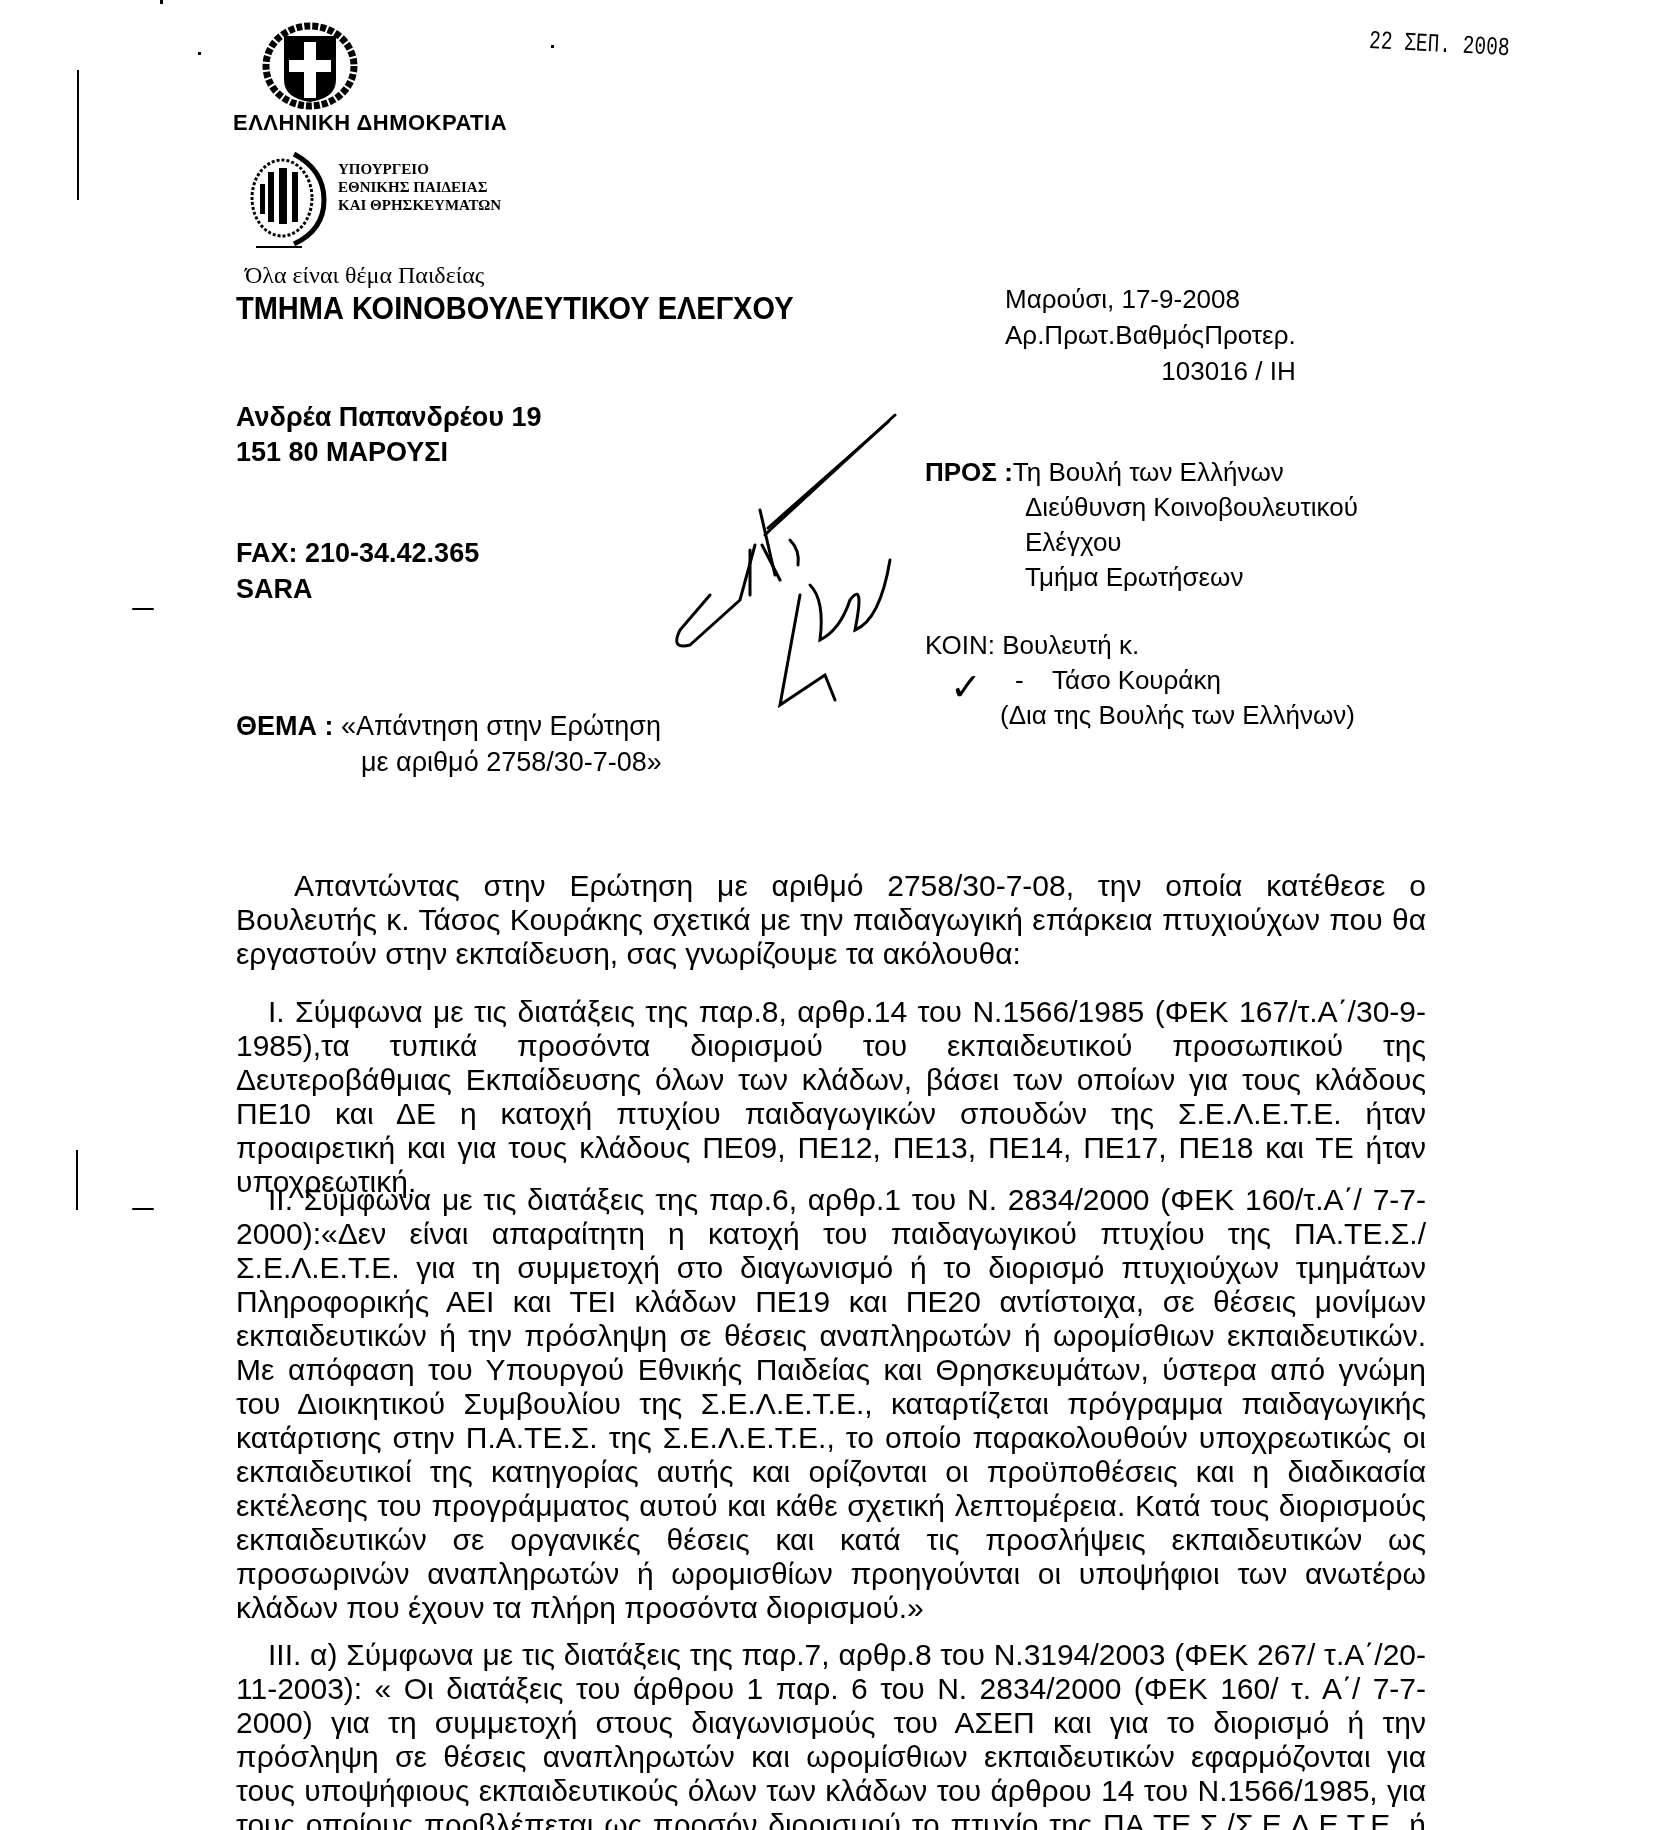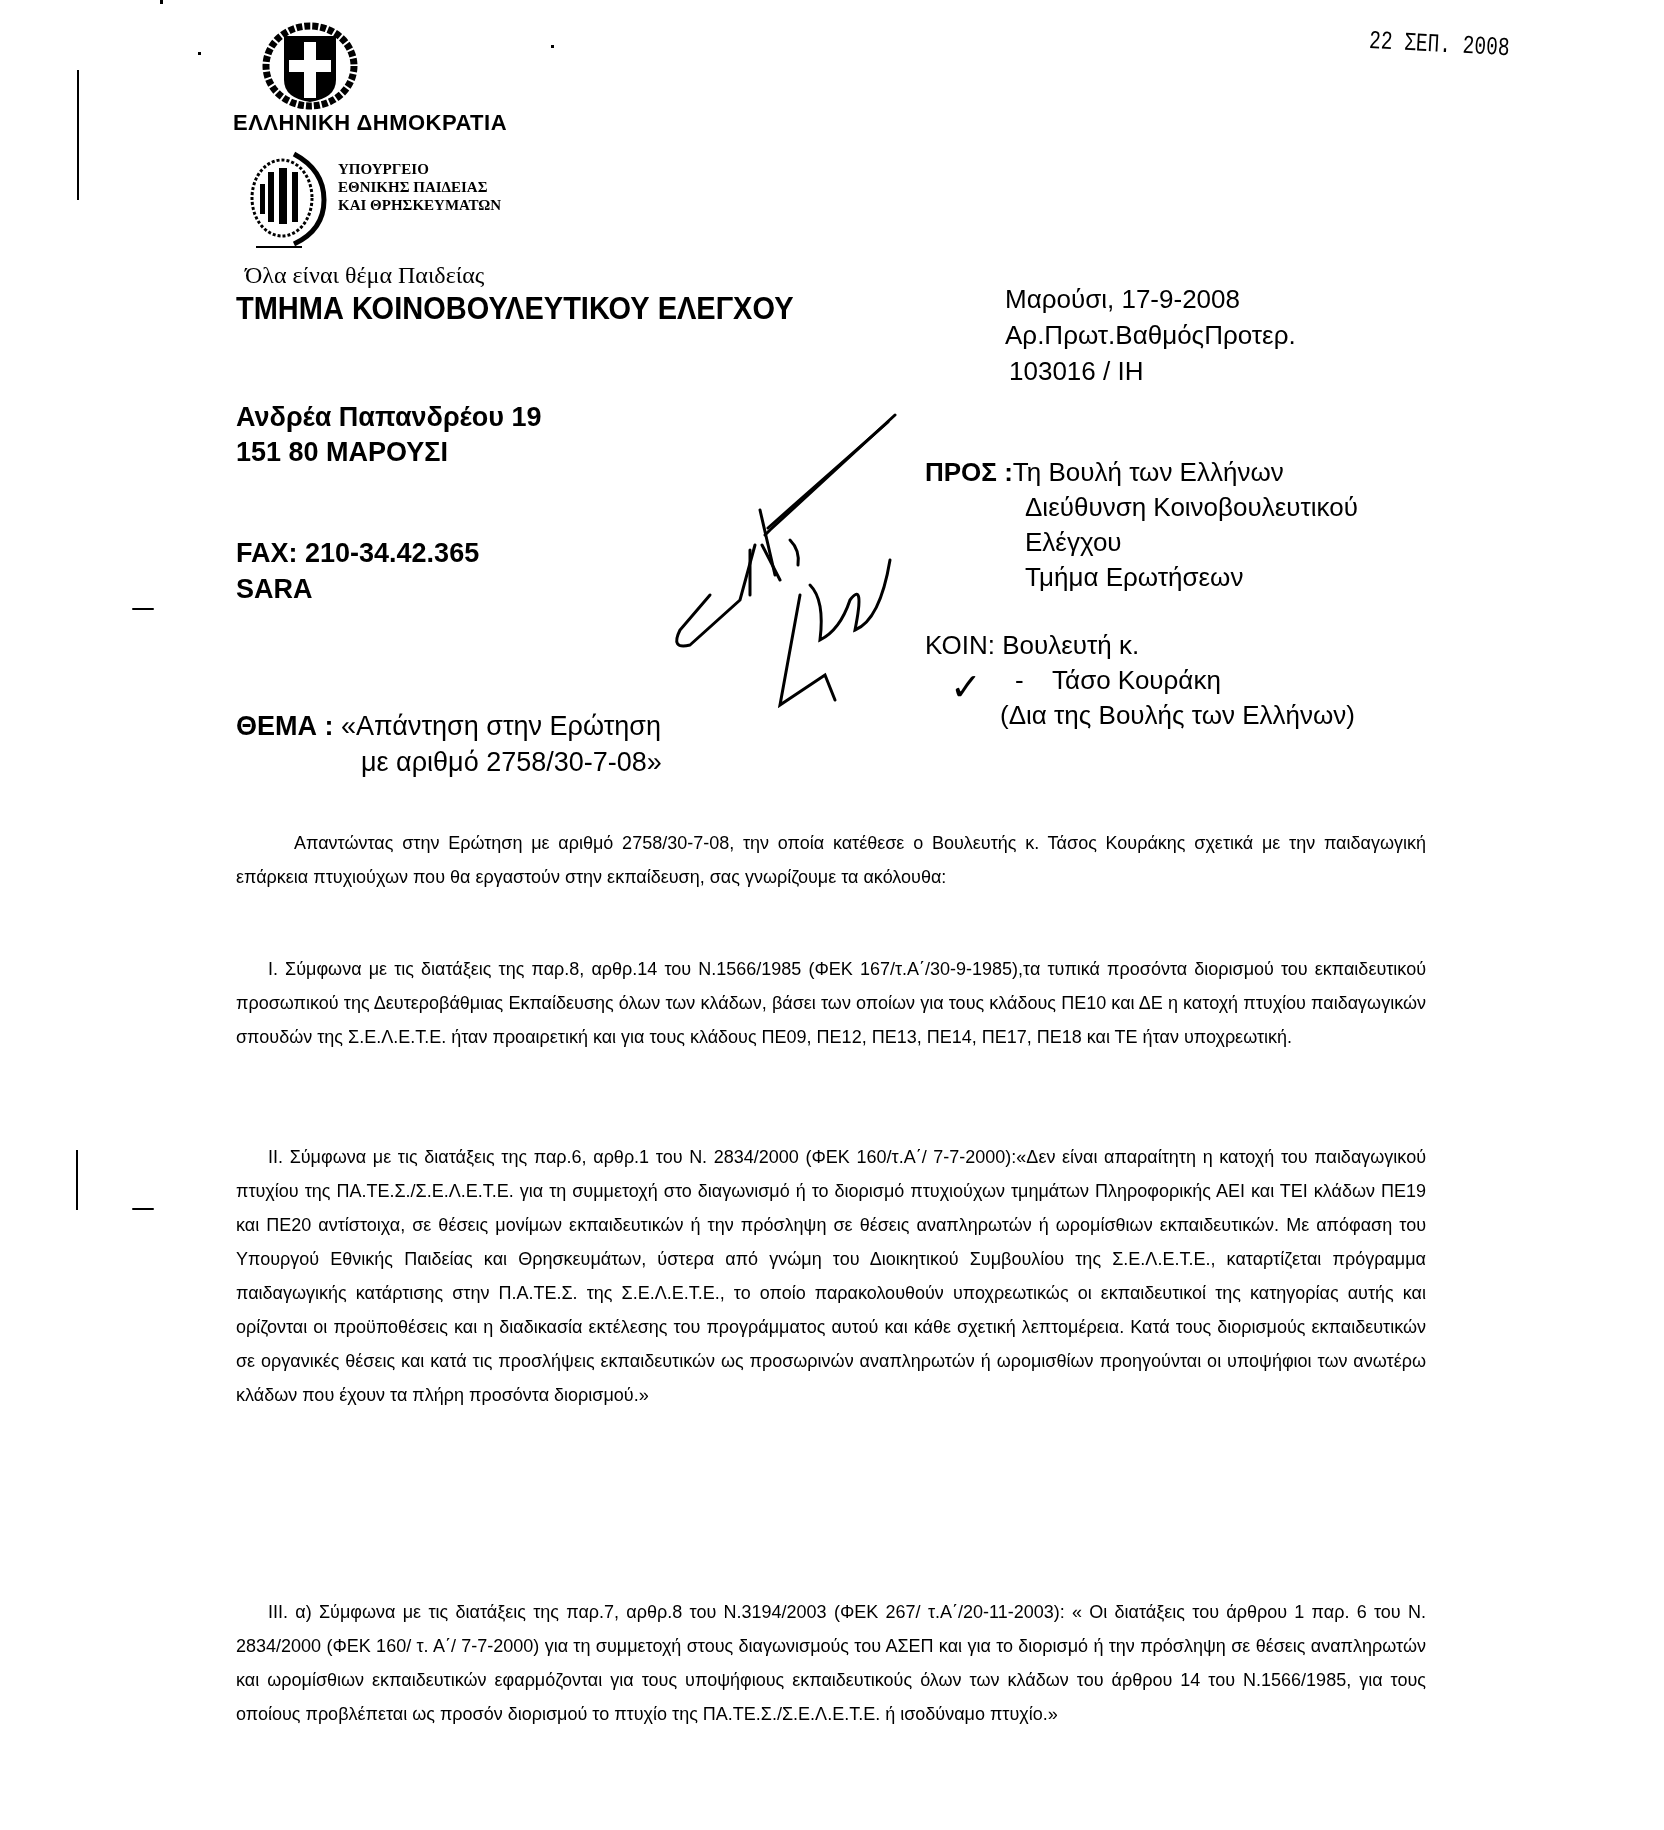--- a/index.html
+++ b/index.html
@@ -21,21 +21,21 @@
   .stamp { left: 1370px; top: 26px; font-family: "Liberation Mono", monospace; font-size: 26px; transform: rotate(3deg) scaleX(0.75); transform-origin: left top; }
   .recipients { left: 925px; top: 455px; font-size: 26px; line-height: 35px; }
   .recipients .head { font-weight: bold; }
   .recipients .indent { display: block; padding-left: 100px; }
   .cc { left: 925px; top: 628px; font-size: 26px; line-height: 35px; }
   .cc .head { font-weight: normal; }
   .cc .row2 { display: block; padding-left: 90px; }
   .cc .row3 { display: block; padding-left: 75px; }
   .checkmark { left: 950px; top: 665px; font-size: 38px; }
   .signature { position: absolute; left: 650px; top: 400px; width: 280px; height: 330px; }
-  .body-text { position: absolute; left: 236px; width: 1190px; font-size: 18px; line-height: 34px; text-align: justify; }
+  .body-text { position: absolute; left: 236px; width: 1190px; font-size: 30px; line-height: 34px; text-align: justify; margin-top: 43px; }
   .p-intro { top: 826px; text-indent: 58px; }
   .p1 { top: 952px; text-indent: 32px; }
   .p2 { top: 1140px; text-indent: 32px; }
   .p3 { top: 1595px; text-indent: 32px; }
 </style>
 </head>
 <body>
 
 <div class="scan-mark" style="left:77px;top:70px;width:2px;height:130px;"></div>
 <div class="scan-mark" style="left:160px;top:0;width:3px;height:4px;"></div>
@@ -81,21 +81,21 @@
 <div class="abs contact">
   <div>FAX: 210-34.42.365</div>
   <div>SARA</div>
 </div>
 
 <div class="abs stamp">22 ΣΕΠ. 2008</div>
 
 <div class="abs date-block">
   <div>Μαρούσι, 17-9-2008</div>
   <div>Αρ.Πρωτ.ΒαθμόςΠροτερ.</div>
-  <div style="padding-left:4px;">103016 / ΙΗ</div>
+  <div style="padding-left:4px;text-align:right;">103016 / ΙΗ</div>
 </div>
 
 <svg class="signature" viewBox="0 0 280 330">
   <g fill="none" stroke="#000" stroke-width="3" stroke-linecap="round">
     <path d="M245 15 L120 130 L115 135"></path>
     <path d="M238 22 L118 128"></path>
     <path d="M110 110 L125 175"></path>
     <path d="M100 150 L100 195"></path>
     <path d="M112 145 L130 180"></path>
     <path d="M60 195 L30 230 Q20 250 40 245 L90 200 L105 145"></path>

